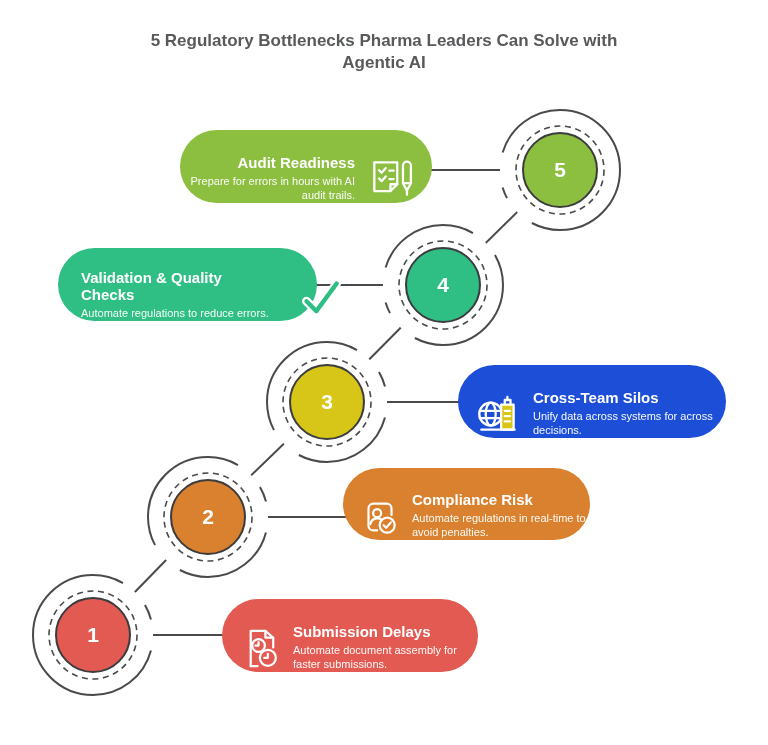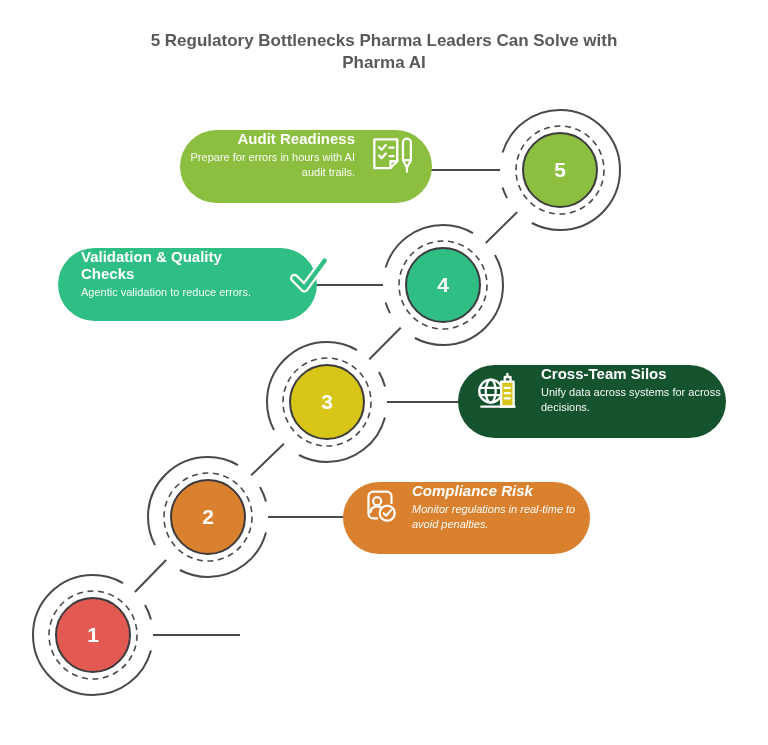--- a/index.html
+++ b/index.html
@@ -8,32 +8,32 @@
     font-family:"Liberation Sans", sans-serif; overflow:hidden;
   }
   .diagram-svg { position:absolute; left:0; top:0; width:768px; height:745px; }
 
   .main-title {
     position:absolute; top:30px; left:0; width:768px; text-align:center;
     font-size:17px; font-weight:bold; color:#58595B; line-height:22px;
   }
 
   .pill {
-    position:absolute; display:flex; align-items:flex-start; border-radius:38px;
+    position:absolute; display:flex; align-items:flex-end; border-radius:38px;
     color:#fff; box-sizing:border-box; z-index:3;
   }
   .pill-icon { flex:0 0 auto; display:flex; align-items:center; }
   .pill-title { font-size:15px; font-weight:bold; margin-bottom:3px; }
   .pill-desc { font-size:11px; line-height:1.32; opacity:0.96; }
 
   .pill-1 { left:222px; top:599px; width:256px; height:73px; padding-left:15px; }
   .pill-1 .pill-icon { margin-right:9px; }
   .pill-1 .pill-text { width:172px; }
 
-  .pill-2 { left:343px; top:482px; width:247px; height:72px; padding-left:14px;font-style:italic; }
+  .pill-2 { left:343px; top:468px; width:247px; height:72px; padding-left:14px; }
   .pill-2 .pill-icon { margin-right:9px; }
   .pill-2 .pill-text { width:178px; }
 
   .pill-3 { left:458px; top:365px; width:268px; height:73px; padding-left:15px; }
   .pill-3 .pill-icon { margin-right:10px; }
   .pill-3 .pill-text { width:196px; }
 
   .pill-4 { left:58px; top:248px; width:259px; height:73px; padding-left:23px; padding-right:10px; justify-content:space-between; }
   .pill-4 .pill-text { width:182px; }
   .pill-4 .pill-desc { white-space:nowrap; }
@@ -98,47 +98,64 @@
 
     <g>
       <circle cx="560" cy="170" r="60" fill="#ffffff" stroke="#4A4A4C" stroke-width="2" pathLength="360" stroke-dasharray="118 34 11 34 163"></circle>
       <circle cx="560" cy="170" r="44" fill="none" stroke="#4A4A4C" stroke-width="1.6" stroke-dasharray="6 4.6"></circle>
       <circle cx="560" cy="170" r="37" stroke="#3C3C3E" stroke-width="2" fill="#8CBE3F"></circle>
     </g>
   </svg>
 
   <div class="main-title">
     <div>5 Regulatory Bottlenecks Pharma Leaders Can Solve with</div>
-    <div>Pharma AI</div>
+    <div>Agentic AI</div>
   </div>
 
   <div class="step-number num-1">1</div>
   <div class="step-number num-2">2</div>
   <div class="step-number num-3">3</div>
   <div class="step-number num-4">4</div>
   <div class="step-number num-5">5</div>
 
+  <div class="pill pill-1" style="background-color: rgb(226, 90, 82);">
+    <span class="pill-icon">
+      <svg class="icon-svg" width="47" height="47" viewBox="0 0 48 48" fill="none" stroke="#ffffff" stroke-width="2.3" stroke-linecap="round" stroke-linejoin="round">
+        <path d="M14 42 V6 H29 L37 13 V23"></path>
+        <path d="M29 6 V13 H37"></path>
+        <path d="M14 42 H21"></path>
+        <circle cx="22" cy="21" r="6.5"></circle>
+        <path d="M22 17.5 V21 H18.8"></path>
+        <circle cx="31.5" cy="33.5" r="8.2" fill="#E25A52"></circle>
+        <path d="M31.5 29.5 V33.5 H27.8"></path>
+      </svg>
+    </span>
+    <div class="pill-text">
+      <div class="pill-title">Submission Delays</div>
+      <div class="pill-desc">Automate document assembly for faster submissions.</div>
+    </div>
+  </div>
 
   <div class="pill pill-2" style="background-color: rgb(217, 129, 46);">
     <span class="pill-icon">
       <svg class="icon-svg" width="46" height="46" viewBox="0 0 48 48" fill="none" stroke="#ffffff" stroke-width="2.3" stroke-linecap="round" stroke-linejoin="round">
         <path d="M36 22 V15 a5 5 0 0 0 -5 -5 H17 a5 5 0 0 0 -5 5 v18 a5 5 0 0 0 5 5 h4"></path>
         <circle cx="21" cy="20" r="4.2"></circle>
         <path d="M14 31.5 a7.2 7.2 0 0 1 14 -1"></path>
         <circle cx="31.5" cy="32.5" r="7.8" fill="#D9812E"></circle>
         <path d="M27.8 32.6 L30.4 35.2 L35.4 29.6"></path>
       </svg>
     </span>
     <div class="pill-text">
       <div class="pill-title">Compliance Risk</div>
-      <div class="pill-desc">Monitor regulations in real-time to avoid penalties.</div>
-    </div>
-  </div>
-
-  <div class="pill pill-3" style="background-color: #14532d; gap: 8px;">
+      <div class="pill-desc">Automate regulations in real-time to avoid penalties.</div>
+    </div>
+  </div>
+
+  <div class="pill pill-3" style="background-color: #1d4ed8;">
     <span class="pill-icon">
       <svg class="icon-svg" width="50" height="50" viewBox="0 0 48 48" fill="none" stroke="#ffffff" stroke-width="2.2" stroke-linecap="round" stroke-linejoin="round">
         <circle cx="17" cy="25" r="11"></circle>
         <ellipse cx="17" cy="25" rx="4.8" ry="11"></ellipse>
         <path d="M6.5 22 H27.5"></path>
         <path d="M6.5 29 H27.5"></path>
         <rect x="27" y="16" width="12" height="24" fill="#D7C518"></rect>
         <path d="M30.5 16 V11.5 h5.5 V16"></path>
         <path d="M33 11 V8.5"></path>
         <path d="M30.5 22 h5"></path>
@@ -149,21 +166,21 @@
     </span>
     <div class="pill-text">
       <div class="pill-title">Cross-Team Silos</div>
       <div class="pill-desc">Unify data across systems for across decisions.</div>
     </div>
   </div>
 
   <div class="pill pill-4" style="background-color: rgb(47, 190, 132); gap: 32px;">
     <div class="pill-text">
       <div class="pill-title">Validation &amp; Quality Checks</div>
-      <div class="pill-desc">Agentic validation to reduce errors.</div>
+      <div class="pill-desc">Automate regulations to reduce errors.</div>
     </div>
     <span class="pill-icon">
       <svg class="icon-svg" width="50" height="50" viewBox="0 0 48 48" fill="none" stroke-linecap="round" stroke-linejoin="round">
         <path d="M11 29 L20.5 38.5 L40 12" stroke="#ffffff" stroke-width="8.5"></path>
         <path d="M11 29 L20.5 38.5 L40 12" stroke-width="4.2" stroke="#2FBE84"></path>
       </svg>
     </span>
   </div>
 
   <div class="pill pill-5" style="background-color: rgb(140, 190, 63);">

